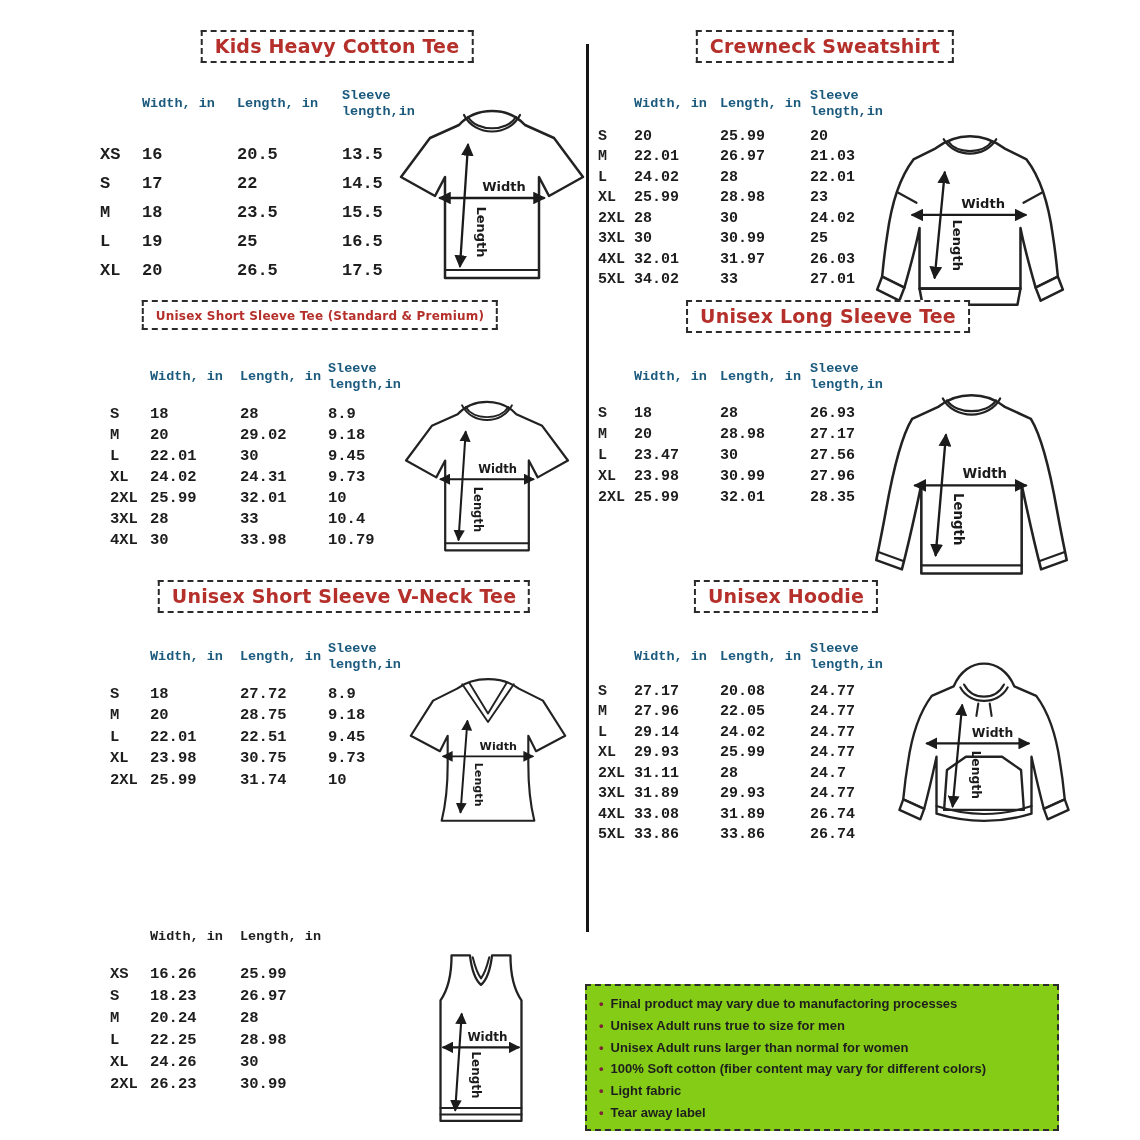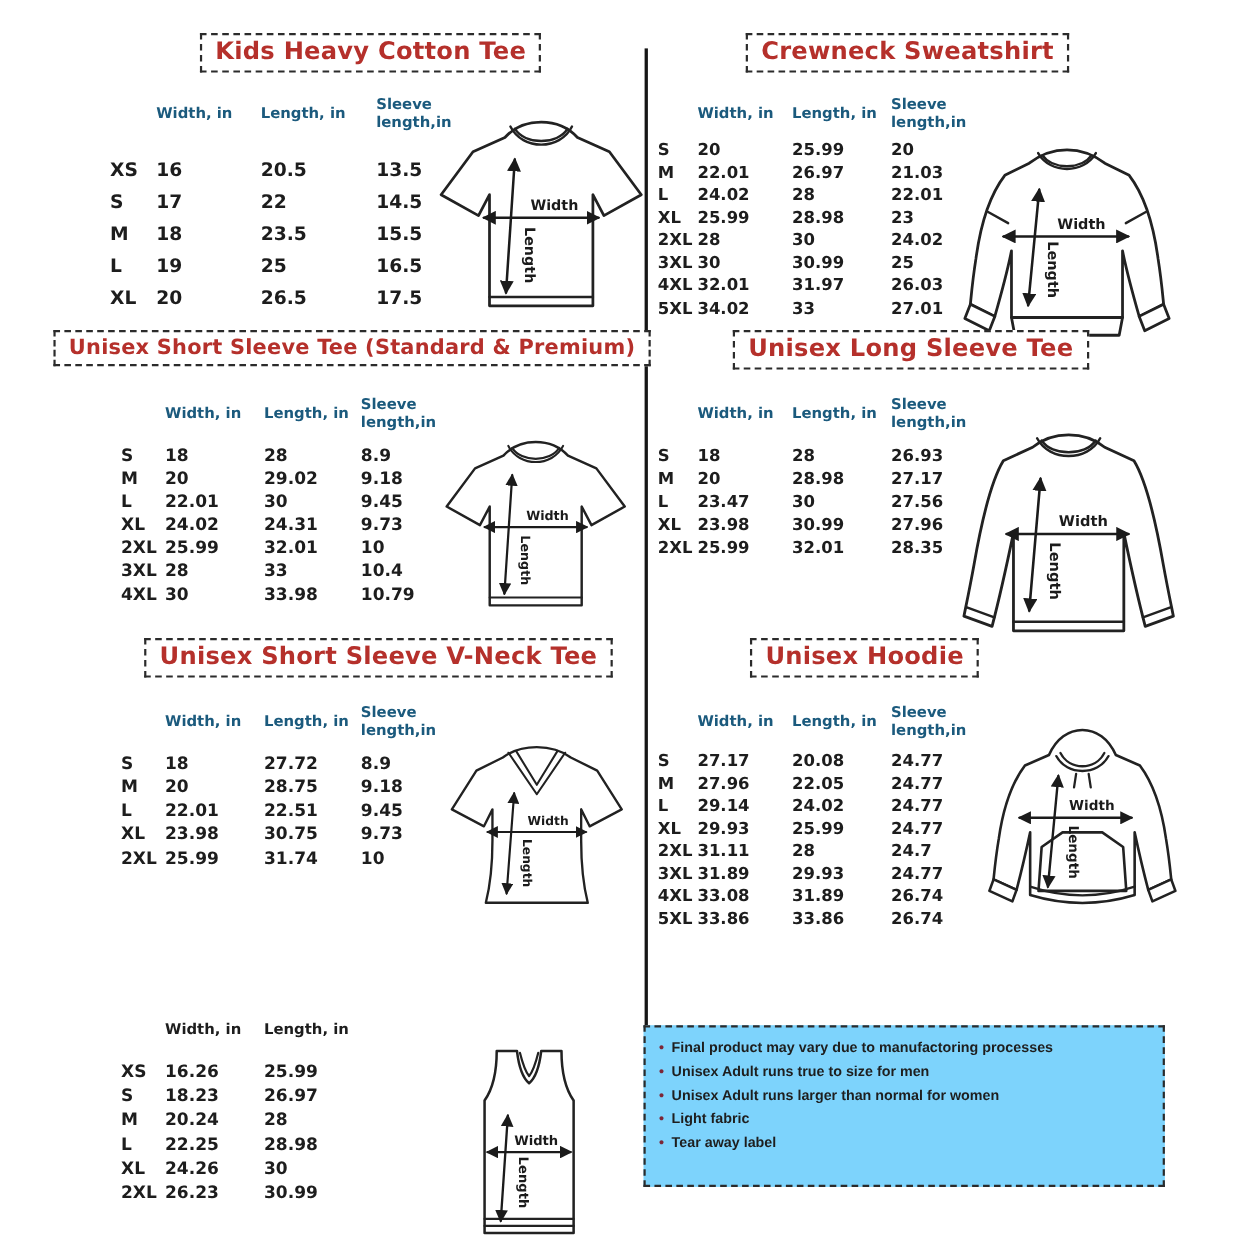--- a/index.html
+++ b/index.html
@@ -7,42 +7,42 @@
     width:1140px;height:1140px;position:relative;background:#ffffff;
     font-family:"DejaVu Sans",sans-serif;color:var(--text-color,#1d1d1d);
     overflow:hidden;
   }
   .panel{position:absolute;}
   .title-box{
     position:absolute;top:0;transform:translateX(-50%);
     border:2.5px dashed #2b2b2b;background:#fff;padding:3px 12px 4px 12px;
     white-space:nowrap;z-index:2;
   }
-  .title-text{font-weight:bold;font-size:22px;color:var(--title-color,#b5302b);letter-spacing:.2px;}
-  .small-title .title-text{font-size:19px;margin-top:32px;}
+  .title-text{font-weight:bold;font-size:19px;color:var(--title-color,#b5302b);letter-spacing:.2px;}
+  .small-title .title-text{font-size:12px;margin-top:32px;}
   .table{position:absolute;}
-  .head-row,.tr{display:grid;grid-template-columns:var(--cols);align-items:center;}
+  .head-row,.tr{display:grid;grid-template-columns:var(--cols);align-items:center;font-family:Liberation Mono, monospace;}
   .head-row{
     color:var(--header-color,#1b5a7d);font-size:13.5px;font-weight:bold;
     height:var(--headh,44px);line-height:1.15;
   }
   .th{white-space:pre-line;}
   .th:nth-child(4){}
   .tbody{margin-top:var(--gap,4px);}
   .tr{height:var(--rowh,21px);font-size:var(--fs,15.5px);font-weight:bold;}
   .td{white-space:nowrap;}
   .garment{position:absolute;}
   .body{fill:#ffffff;stroke:#222;stroke-width:2.5;stroke-linejoin:round;stroke-linecap:round;}
   .ln{fill:none;stroke:#222;stroke-width:2.2;stroke-linejoin:round;stroke-linecap:round;}
   .arrow{stroke:#1b1b1b;stroke-width:2.3;stroke-linecap:round;}
   .mlabel{font-weight:bold;font-size:13px;fill:#1b1b1b;text-anchor:middle;font-family:"DejaVu Sans",sans-serif;}
   .divider{position:absolute;left:586px;top:44px;width:3px;height:888px;background:#161616;}
   .notes{
-    position:absolute;left:585px;top:932px;width:474px;height:147px;
-    border:2.5px dashed #2b2b2b;background:#7dd3fc;box-sizing:border-box;padding:7px 12px;
+    position:absolute;left:585px;top:984px;width:474px;height:147px;
+    border:2.5px dashed #2b2b2b;background:#84cc16;box-sizing:border-box;padding:7px 12px;
   }
   .notes ul{list-style:none;margin:0;padding:0;}
   .notes li{
     font-family:"Liberation Sans",sans-serif;font-size:13px;font-weight:bold;
     line-height:21.8px;color:#1e1e1e;white-space:nowrap;
   }
   .notes .bullet{color:var(--bullet-color,#7c2536);margin-right:7px;}
 </style>
 </head>
 <body style="background: rgb(255, 255, 255);">
@@ -522,16 +522,17 @@
     <text class="mlabel" x="82" y="101">Width</text>
     <text class="mlabel" x="65" y="138" transform="rotate(90 65 138)">Length</text>
   </svg>
 </section>
 
 <div class="notes">
   <ul>
       <li><span class="bullet">•</span><span>Final product may vary due to manufactoring processes</span></li>
       <li><span class="bullet">•</span><span>Unisex Adult runs true to size for men</span></li>
       <li><span class="bullet">•</span><span>Unisex Adult runs larger than normal for women</span></li>
+      <li><span class="bullet">•</span><span>100% Soft cotton (fiber content may vary for different colors)</span></li>
       <li><span class="bullet">•</span><span>Light fabric</span></li>
       <li><span class="bullet">•</span><span>Tear away label</span></li>
     </ul>
 </div>
 
 </body></html>

